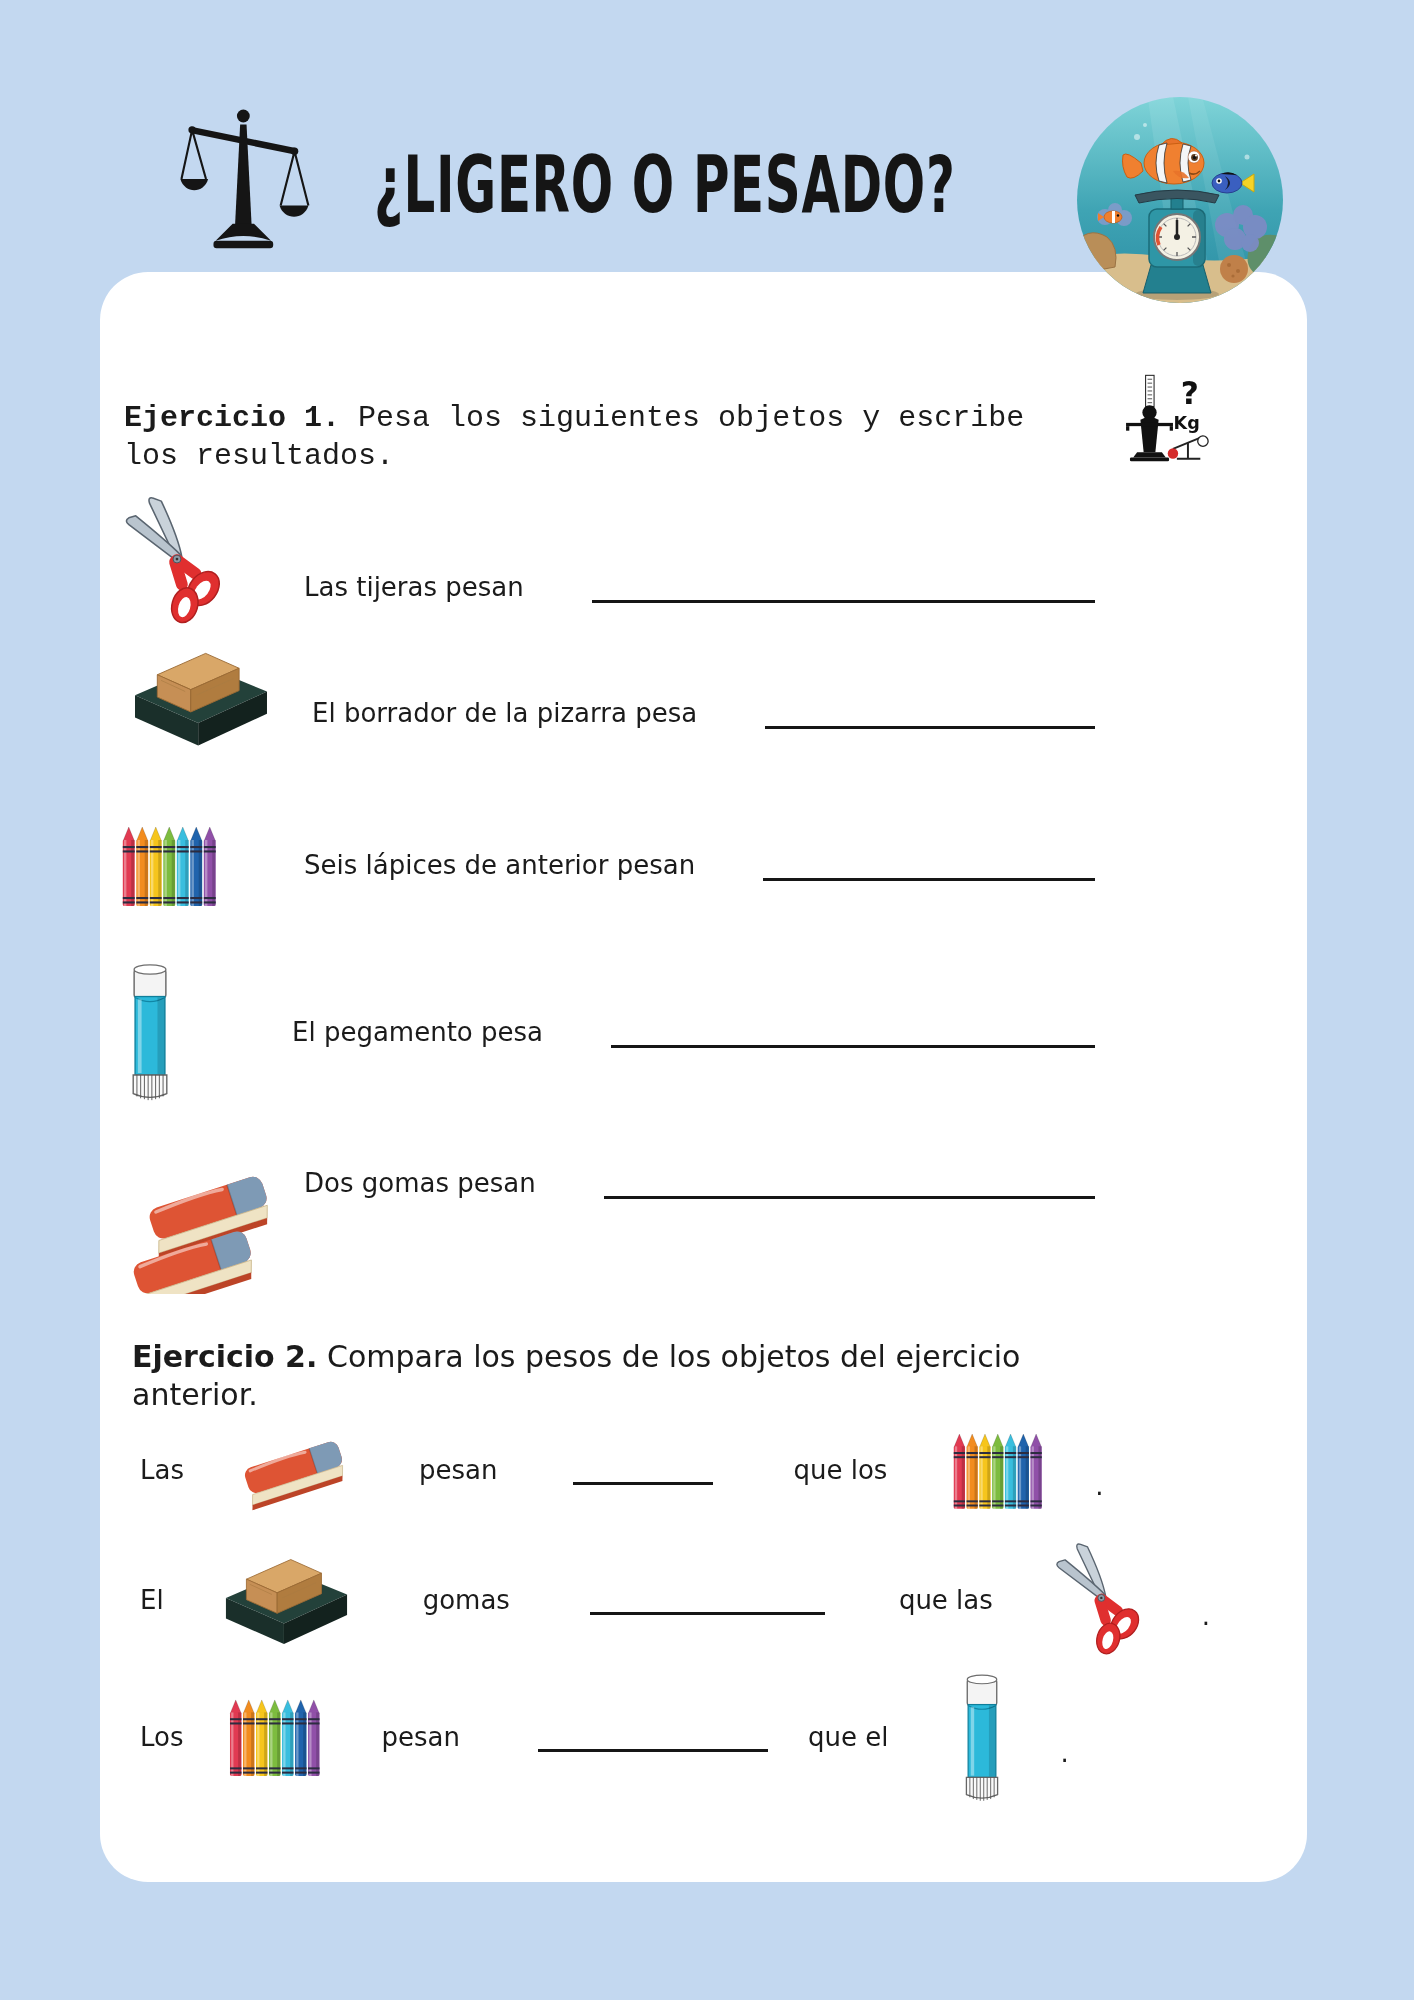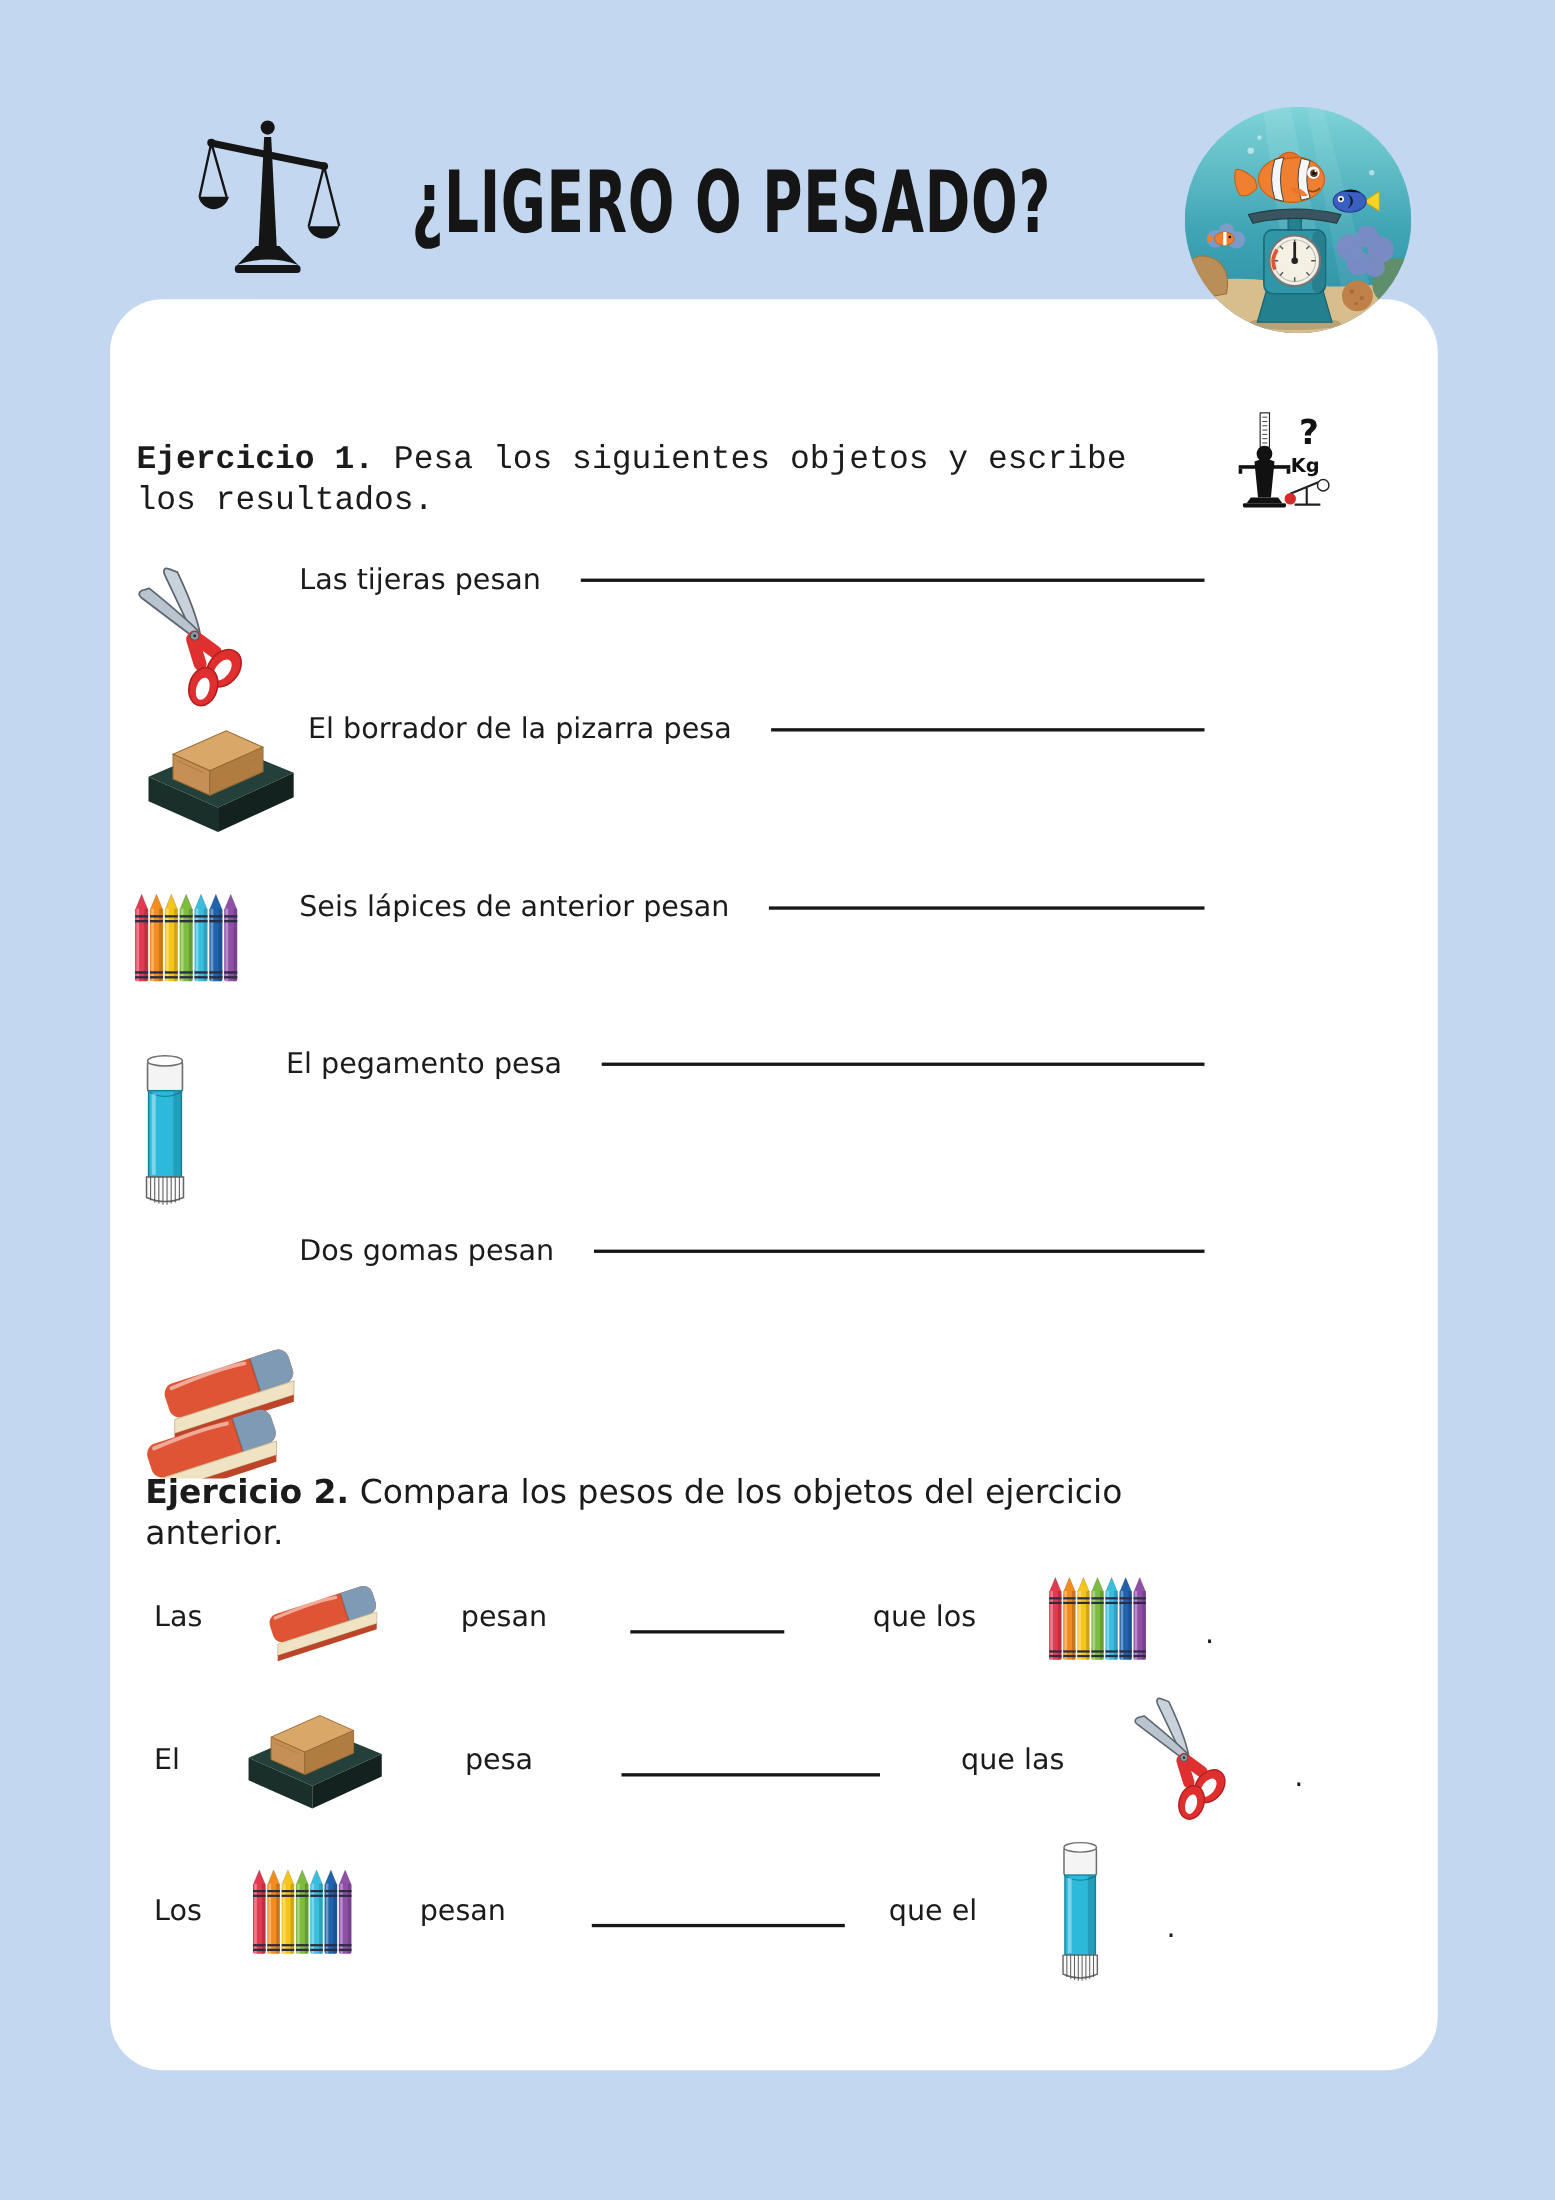--- a/index.html
+++ b/index.html
@@ -35,21 +35,21 @@
   .ex-header{
     position:absolute; left:24px; right:230px; font-size:30px; line-height:1.25;
   }
   .ex-header .ex-num{font-weight:bold;}
   #ex1-header{top:128px;font-family:Liberation Mono, monospace;}
   #ex2-header{top:1066px; left:32px;}
   .weigh-icon{position:absolute; left:1000px; top:84px; width:114px; height:124px;}
   
   .e1-row{
     position:absolute; left:22px; right:212px;
-    display:flex; align-items:flex-start;
+    display:flex; align-items:center;gap:32px;
   }
   .icon-cell{flex:none; display:flex; align-items:center;}
   .obj-label{font-size:26px; white-space:nowrap;}
   .answer-line{flex:1; height:0; border-bottom:3px solid #161616; margin-left:36px; transform:translateY(14px);}
   #row-tijeras  {top:240px; height:150px;}
   #row-borrador {top:376px; height:130px;}
   #row-lapices  {top:538px; height:110px;}
   #row-pegamento{top:680px; height:160px;}
   #row-gomas    {top:850px; height:122px;}
   #row-tijeras   .icon-cell{width:150px;} #row-tijeras   svg{margin-bottom:50px;}
@@ -458,21 +458,21 @@
       <span class="e2-period" style="margin-left:12px">.</span>
     </div>
 
     <div class="e2-row" id="cmp-row-2">
       <span class="e2-word">El</span>
       <span class="icon-cell" style="margin-left:10px">
         <svg width="145" height="111" viewBox="0 0 170 130">
             <use href="#sym-board-eraser"></use>
           </svg>
       </span>
-      <span class="e2-word" style="margin-left:24px">pesa</span>
+      <span class="e2-word" style="margin-left:24px">gomas</span>
       <span class="e2-line" style="width:235px;margin-left:40px"></span>
       <span class="e2-word" style="margin-left:34px">que las</span>
       <span class="icon-cell" style="margin-left:20px">
         <svg width="95" height="121" viewBox="0 0 110 140">
             <use href="#sym-scissors"></use>
           </svg>
       </span>
       <span class="e2-period" style="margin-left:14px">.</span>
     </div>
 

